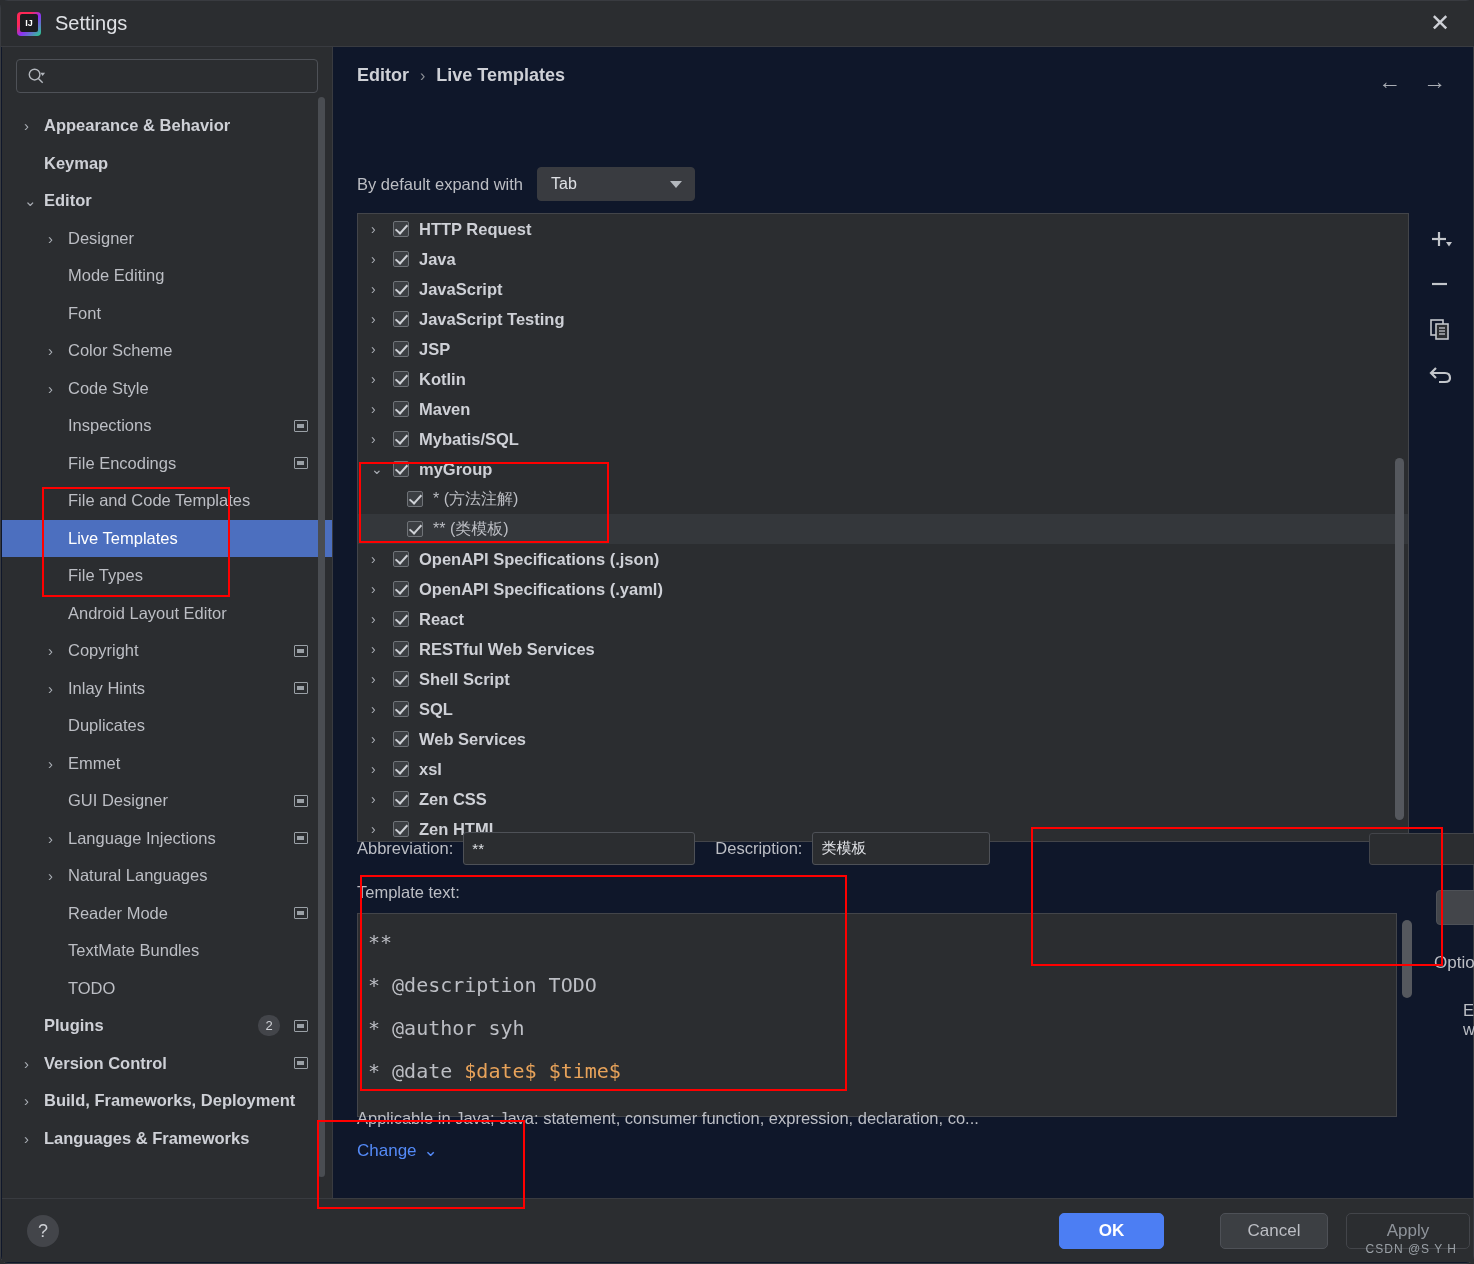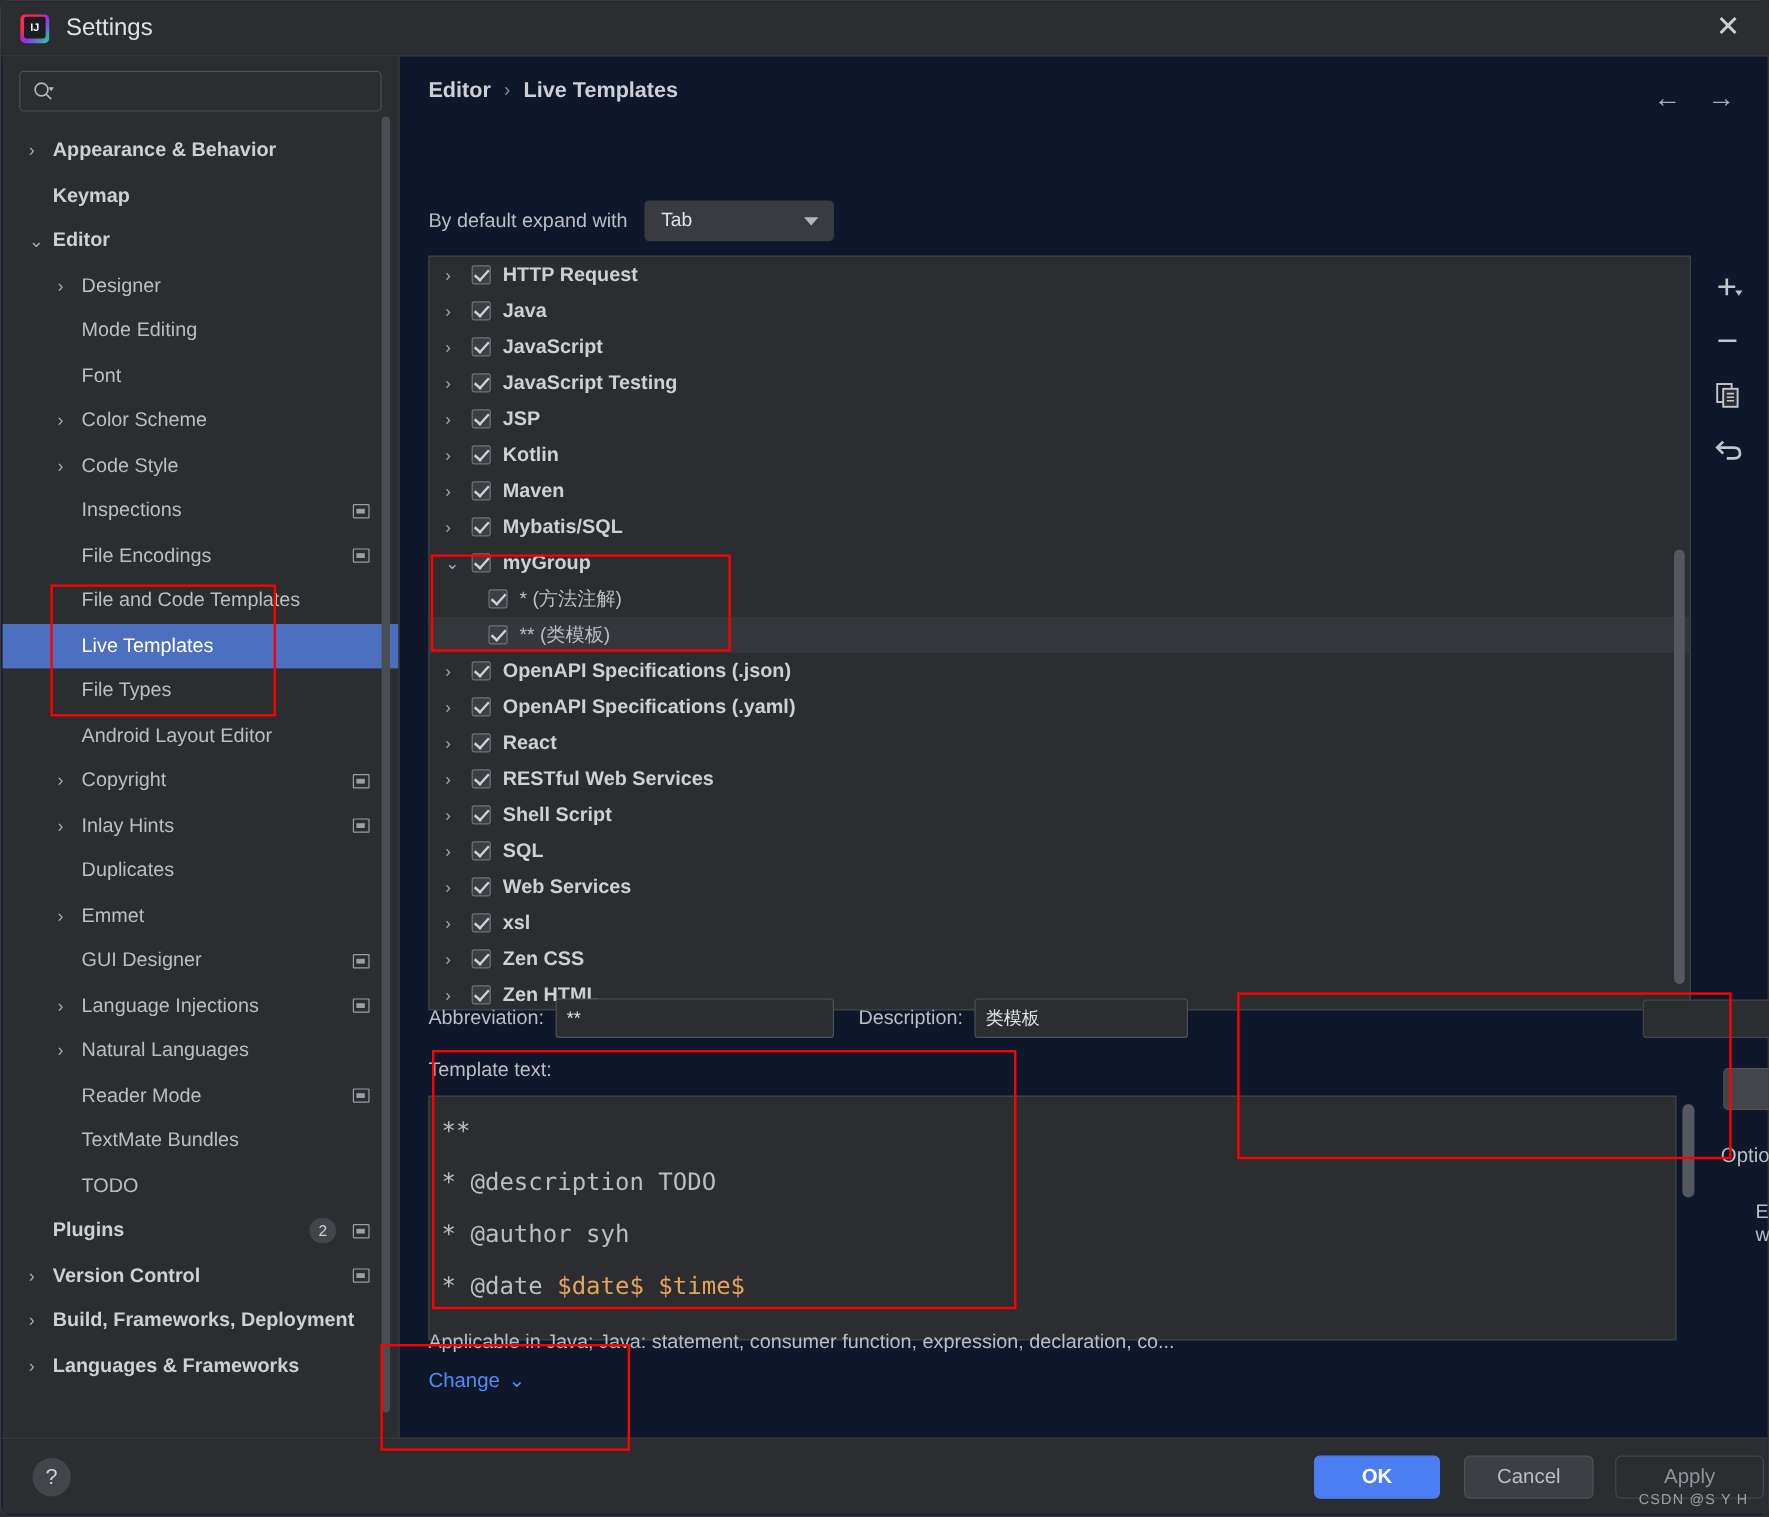--- a/index.html
+++ b/index.html
@@ -241,21 +241,21 @@
     width: 32px; height: 32px; border-radius: 50%;
     background: #43454a; color: #cfd1d6; font-size: 18px;
     line-height: 32px; text-align: center; cursor: pointer;
   }
   .btn {
     position: absolute; top: 14px; height: 36px;
     border-radius: 5px; font-size: 17px; line-height: 34px;
     text-align: center; cursor: pointer;
   }
   #ok-button {
-    left: 1093px; width: 105px; background: #4c7ef3;
+    left: 1057px; width: 105px; background: #4c7ef3;
     color: #ffffff; font-weight: bold; border: 1px solid #4c7ef3;
   }
   #cancel-button {
     left: 1218px; width: 108px; background: #3c3f43;
     color: #bcbec4; border: 1px solid #4e5157;
   }
   #apply-button {
     left: 1344px; width: 124px; background: transparent;
     color: #8f949b; border: 1px solid #43454a;
   }

